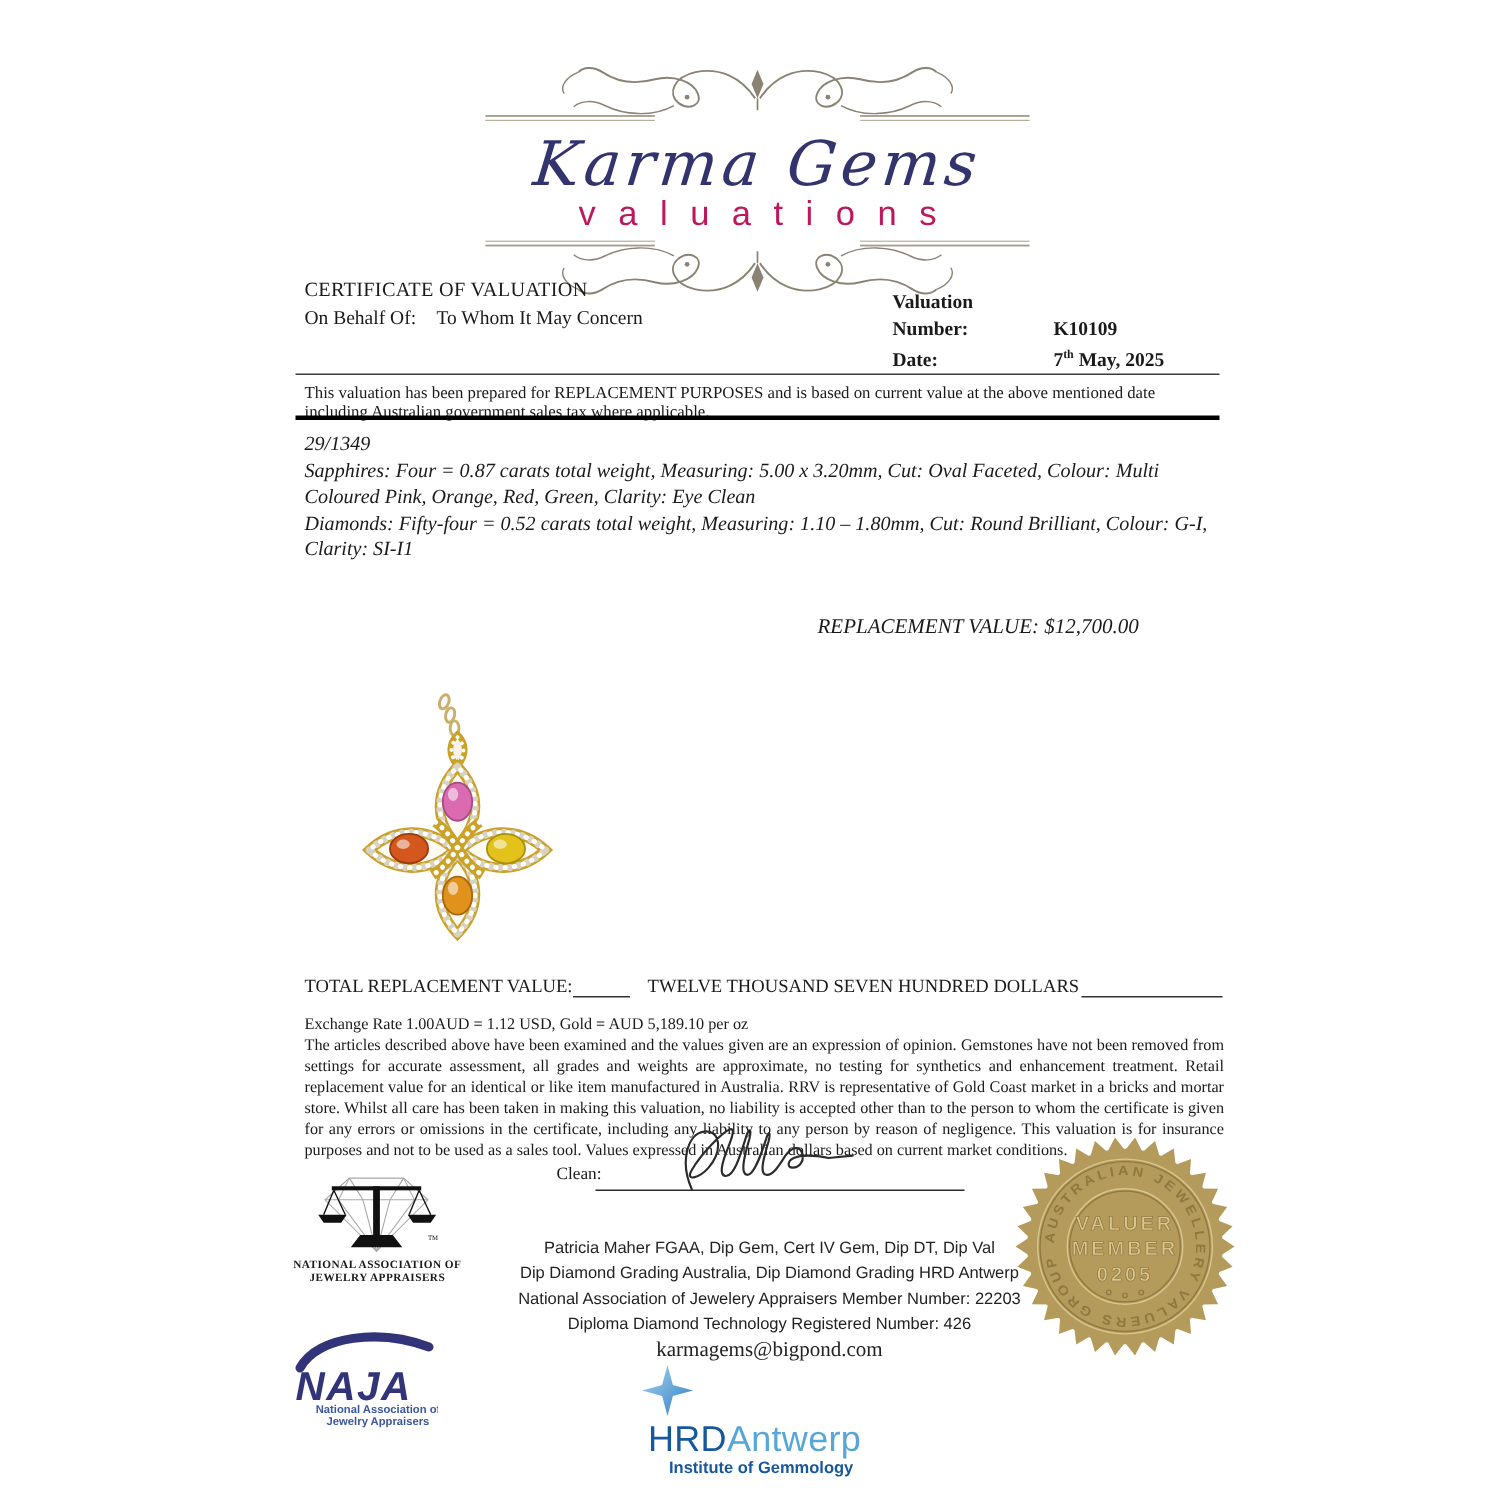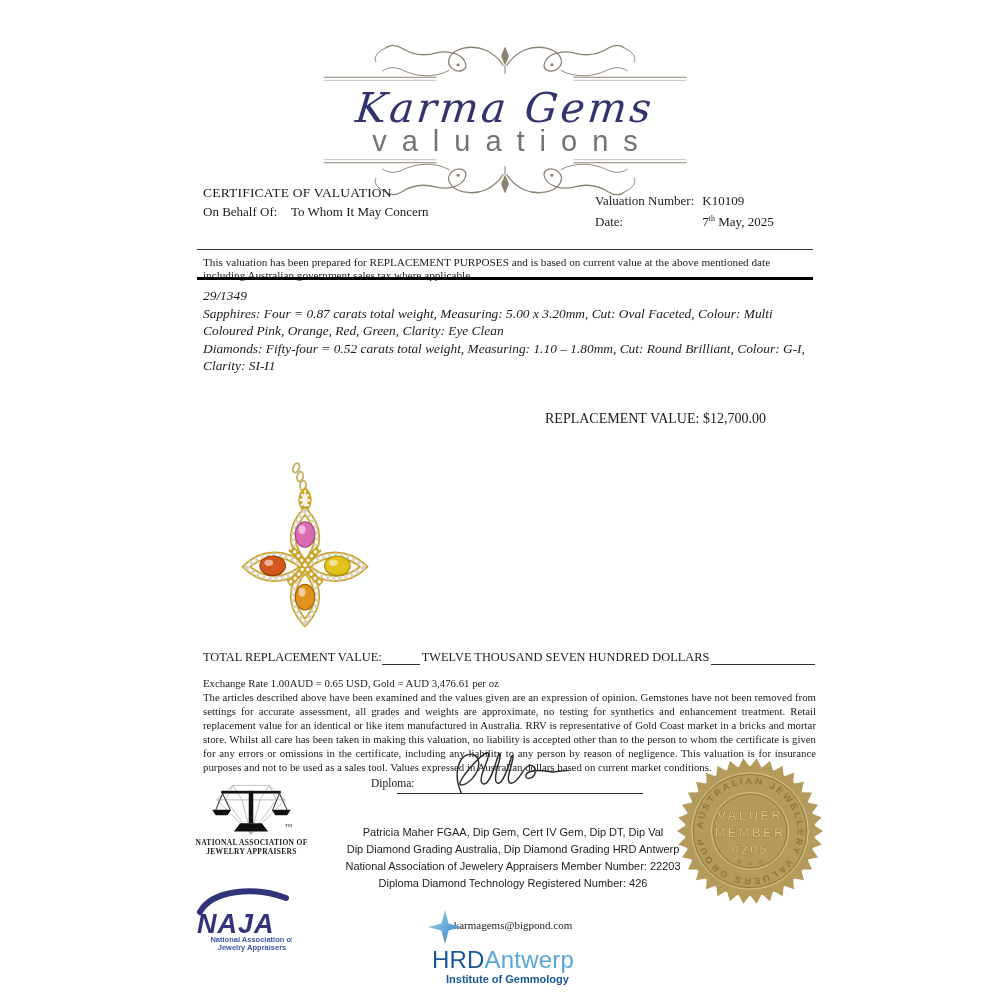--- a/index.html
+++ b/index.html
@@ -10,56 +10,56 @@
   .abs{position:absolute;}
 
   
   .brand{left:322px;top:34px;width:366px;text-align:center;}
   .brand-script{
     font-family:"DejaVu Serif", serif;font-style:italic;font-size:41px;
     color:#33346e;letter-spacing:3px;line-height:44px;margin-top:-4px;
     transform:skewX(-6deg);
   }
   .brand-sub{
-    font-family:"Liberation Sans", sans-serif;font-size:29px;color:#737373;
+    font-family:"Liberation Sans", sans-serif;font-size:23px;color:#be185d;
     letter-spacing:15px;text-indent:15px;line-height:26px;margin-top:-2px;
   }
 
   
   .cert-title{font-size:13.5px;letter-spacing:0.2px;}
   .behalf-row{margin-top:3px;font-size:13px;}
   .behalf-label{display:inline-block;width:85px;}
   .val-table{font-size:13px;line-height:18px;}
   .val-label{display:inline-block;width:104px;}
   sup{font-size:8px;}
 
   .rule-thin{height:1px;background:#3a3a3a;}
   .rule-thick{height:2.6px;background:#000;}
   .disclaimer{font-size:11.2px;line-height:12.8px;width:610px;}
 
   
   .desc{width:613px;font-style:italic;font-size:13.4px;line-height:17.6px;}
   .desc p{margin:0;}
-  .repl-value{font-size:14px;}
+  .repl-value{font-style:italic;font-size:14px;}
 
   
   .total-row{width:612px;display:flex;align-items:flex-end;font-size:12.4px;}
   .uline{border-bottom:1.1px solid #333;height:13px;display:inline-block;}
   .u-short{width:38px;}
   .u-long{flex:1;}
-  .total-words{margin-left:2px;margin-right:2px;}
+  .total-words{margin-left:12px;margin-right:2px;}
   .exchange{font-size:10.8px;}
   .fineprint{width:613px;font-size:10.8px;line-height:13.9px;text-align:justify;}
 
   
   .signed-label{font-size:11.5px;}
   .sig-line{width:246px;height:1px;background:#2b2b2b;}
   .creds{width:350px;text-align:center;font-family:"Liberation Sans", sans-serif;
          font-size:11px;line-height:17px;color:#222;}
-  .creds .email{font-family:"Liberation Serif", serif;font-size:11px;margin-top:25px;}
+  .creds .email{font-family:"Liberation Serif", serif;font-size:14px;}
 
   
   .scales-caption{width:135px;text-align:center;font-size:7.5px;font-weight:bold;
                   letter-spacing:0.3px;line-height:9px;}
   .hrd{display:flex;align-items:flex-start;font-family:"Liberation Sans", sans-serif;}
   .hrd-text{margin-left:4px;}
   .hrd-name{font-size:24px;line-height:24px;letter-spacing:0.2px;}
   .hrd-bold{color:#17579c;}
   .hrd-light{color:#57a6d8;}
   .hrd-sub{font-size:11px;font-weight:bold;color:#17579c;margin-top:1px;margin-left:14px;}
@@ -122,21 +122,21 @@
 </div>
 
 <div class="abs" style="left:203px;top:185px;">
   <div class="cert-title">CERTIFICATE OF VALUATION</div>
   <div class="behalf-row">
     <span class="behalf-label">On Behalf Of:</span>
     <span>To Whom It May Concern</span>
   </div>
 </div>
 
-<div class="abs val-table" style="left:595px;top:192px;">
+<div class="abs val-table" style="left:595px;top:192px;font-weight:bold;">
   <div>
     <span class="val-label">Valuation Number:</span>
     <span>K10109</span>
   </div>
   <div>
     <span class="val-label">Date:</span>
     <span><span>7</span><sup>th</sup><span> May, 2025</span></span>
   </div>
 </div>
 
@@ -206,24 +206,24 @@
   </g>
 </svg>
 
 <div class="abs total-row" style="left:203px;top:650px;">
   <span>TOTAL REPLACEMENT VALUE:</span>
   <span class="uline u-short"></span>
   <span class="total-words">TWELVE THOUSAND SEVEN HUNDRED DOLLARS</span>
   <span class="uline u-long"></span>
 </div>
 
-<div class="abs exchange" style="left:203px;top:677px;">Exchange Rate 1.00AUD = 0.65 USD, Gold = AUD 3,476.61 per oz</div>
+<div class="abs exchange" style="left:203px;top:677px;">Exchange Rate 1.00AUD = 1.12 USD, Gold = AUD 5,189.10 per oz</div>
 <div class="abs fineprint" style="left:203px;top:691px;">The articles described above have been examined and the values given are an expression of opinion. Gemstones have not been removed from settings for accurate assessment, all grades and weights are approximate, no testing for synthetics and enhancement treatment. Retail replacement value for an identical or like item manufactured in Australia. RRV is representative of Gold Coast market in a bricks and mortar store. Whilst all care has been taken in making this valuation, no liability is accepted other than to the person to whom the certificate is given for any errors or omissions in the certificate, including any liability to any person by reason of negligence. This valuation is for insurance purposes and not to be used as a sales tool. Values expressed in Australian dollars based on current market conditions.</div>
 
-<div class="abs signed-label" style="left:371px;top:777px;">Diploma:</div>
+<div class="abs signed-label" style="left:371px;top:777px;">Clean:</div>
 <svg class="abs" style="left:425px;top:748px;" width="178" height="48" viewBox="0 0 160 60">
   <path d="M14,56 C4,34 10,10 24,8 C38,6 40,24 28,38 C20,47 8,50 14,40 C22,26 40,8 46,6 C50,5 48,12 44,22 C40,32 36,44 42,45 C50,46 56,22 60,10 C62,5 64,6 62,14 C58,28 54,43 60,44 C66,45 72,26 76,14 C78,7 80,8 78,16 C74,30 70,43 76,44 C82,45 88,34 92,28 C98,20 104,20 106,26 C108,32 104,38 98,38 C93,38 94,32 99,30 C106,27 118,28 128,30 L148,28" fill="none" stroke="#2b2b2b" stroke-width="1.8" stroke-linecap="round"></path>
 </svg>
 <div class="abs sig-line" style="left:397px;top:793px;"></div>
 
 <div class="abs creds" style="left:338px;top:824px;">
   <div>Patricia Maher FGAA, Dip Gem, Cert IV Gem, Dip DT, Dip Val</div>
   <div>Dip Diamond Grading Australia, Dip Diamond Grading HRD Antwerp</div>
   <div>National Association of Jewelery Appraisers Member Number: 22203</div>
   <div>Diploma Diamond Technology Registered Number: 426</div>

